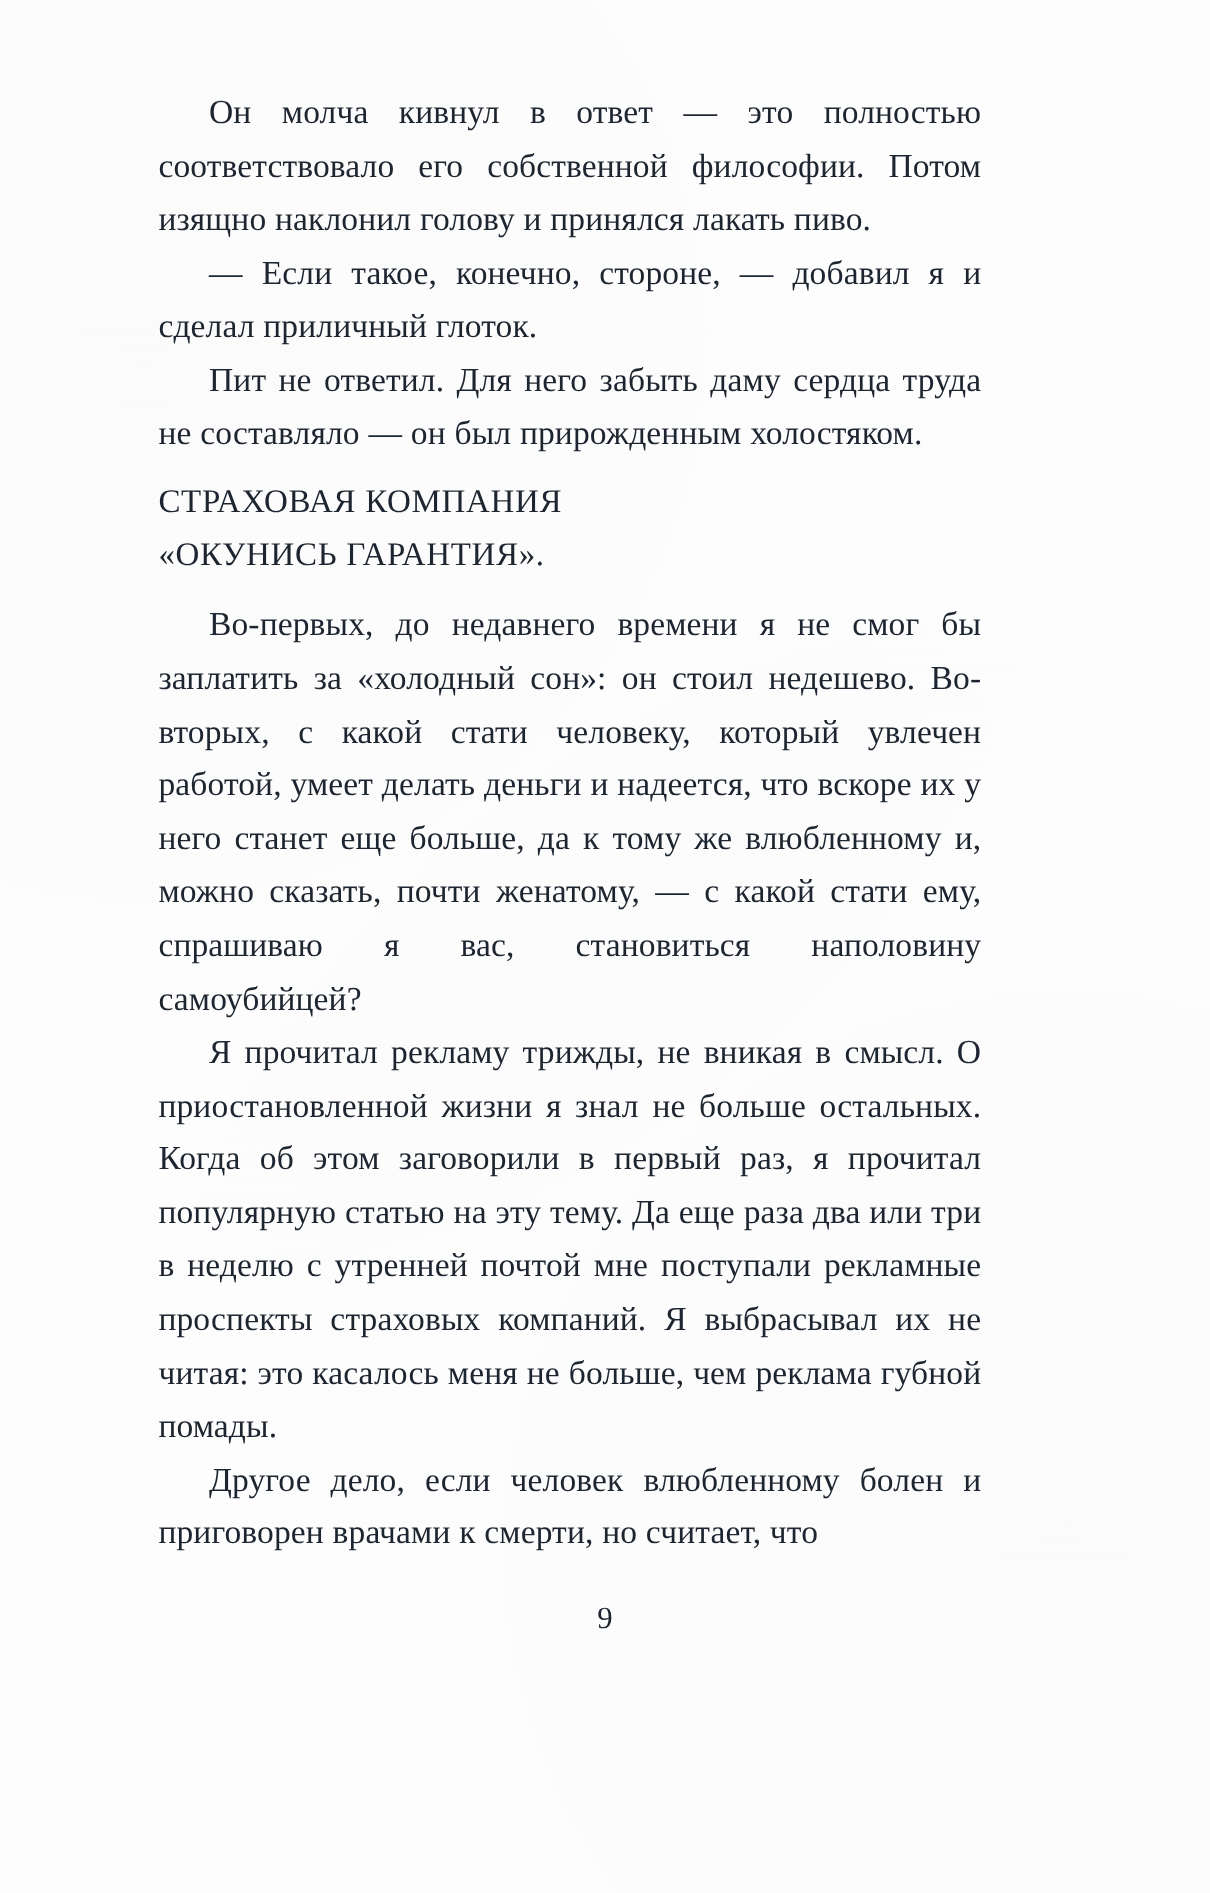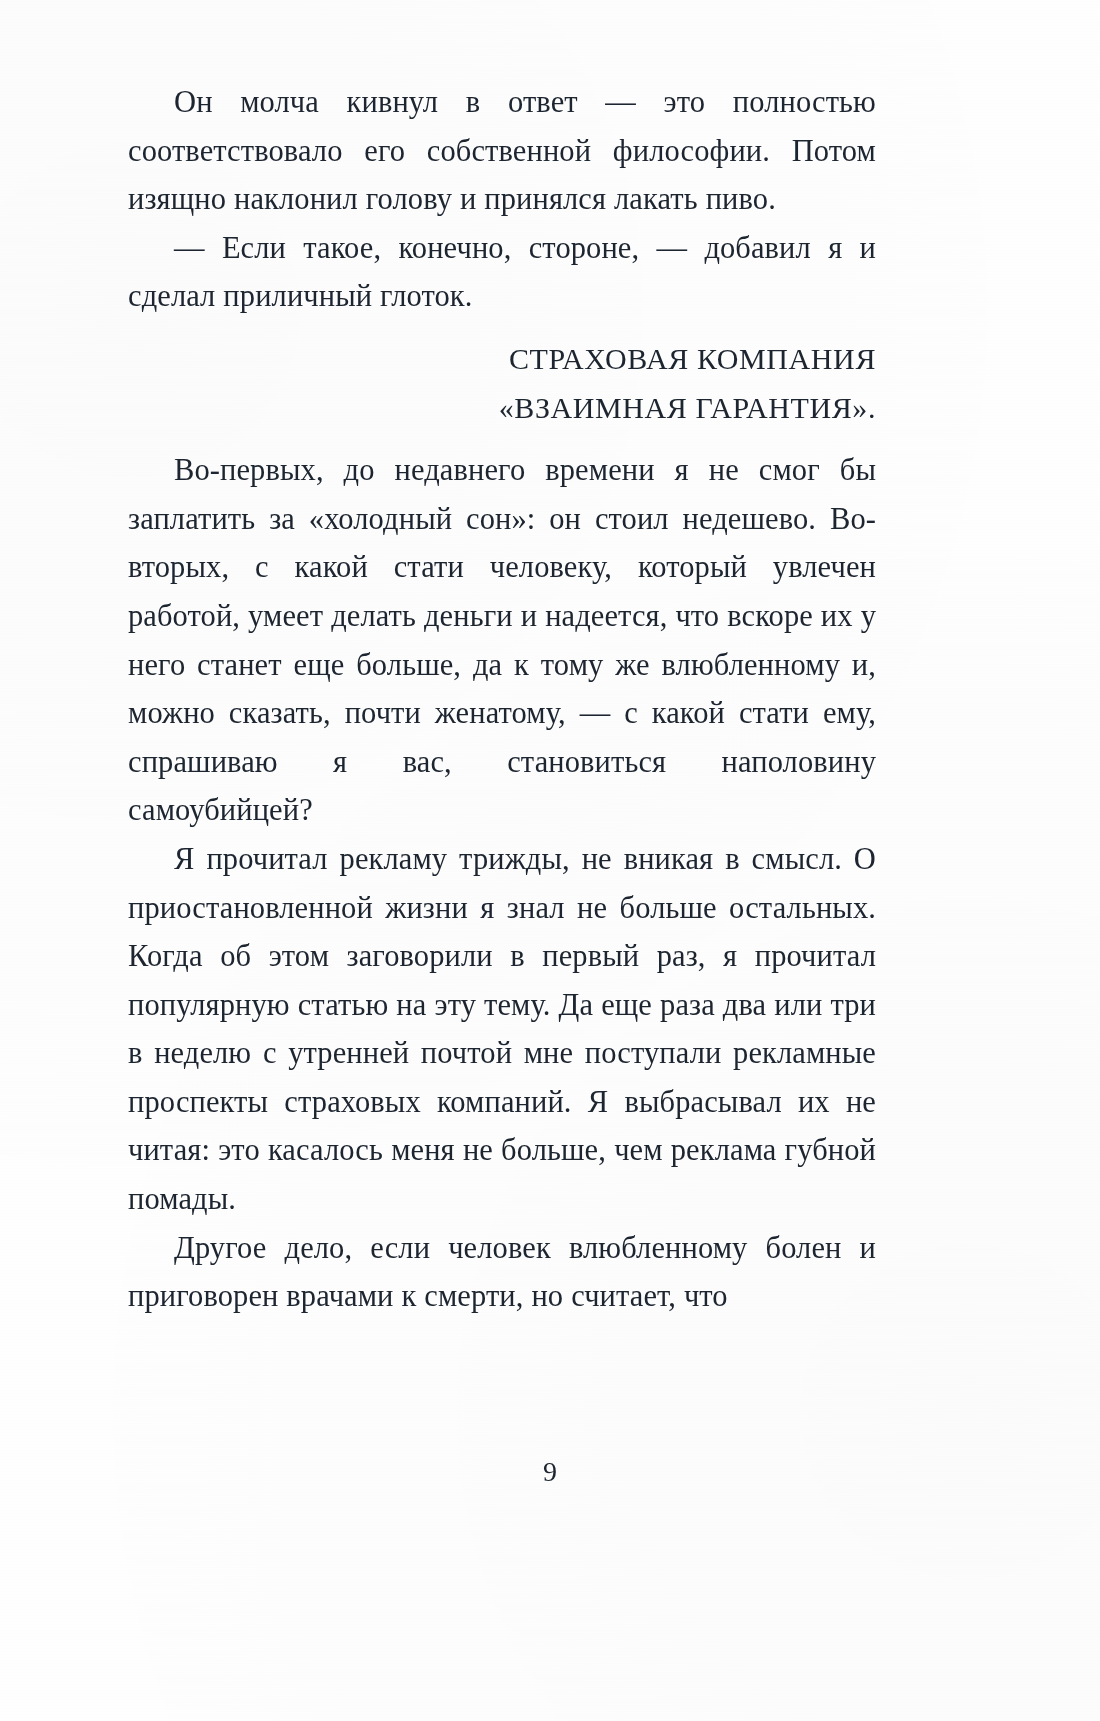--- a/index.html
+++ b/index.html
@@ -22,21 +22,21 @@
     position: absolute;
     inset: 0;
     background: #fefefe;
     background-image:
       radial-gradient(circle at 12% 18%, rgba(0,0,0,0.012), transparent 60%),
       radial-gradient(circle at 88% 82%, rgba(0,0,0,0.012), transparent 60%);
   }
 
   .text-column {
     position: absolute;
-    left: 128px;
+    left: 144px;
     top: 78px;
     width: 748px;
   }
 
   p.para {
     margin: 0;
     text-align: justify;
     text-indent: 46px;
     font-size: 30.5px;
     line-height: 48.6px;
@@ -46,21 +46,21 @@
     -webkit-font-smoothing: antialiased;
   }
 
   
   p.para:last-child {
     text-align-last: left;
   }
 
   .sign-block {
     margin: 0;
-    text-align: right;
+    text-align: left;
     font-size: 30px;
     line-height: 48.6px;
     letter-spacing: 0.6px;
     color: #1d2530;
     padding-top: 14px;
     padding-bottom: 14px;
   }
   .sign-block .sign-line {
     display: block;
     white-space: nowrap;
@@ -89,24 +89,25 @@
 </style>
 </head>
 <body>
 
 <div class="page">
 
   <div class="text-column">
 
     <p class="para">Он молча кивнул в ответ — это полностью соответствовало его собственной философии. Потом изящно наклонил голову и принялся лакать пиво.</p>
     <p class="para">— Если такое, конечно, стороне, — добавил я и сделал приличный глоток.</p>
+    <p class="para">Пит не ответил. Для него забыть даму сердца труда не составляло — он был прирожденным холостяком.</p>
 
     <div class="sign-block">
       <span class="sign-line">СТРАХОВАЯ КОМПАНИЯ</span>
-      <span class="sign-line">«ВЗАИМНАЯ ГАРАНТИЯ».</span>
+      <span class="sign-line">«ОКУНИСЬ ГАРАНТИЯ».</span>
     </div>
 
     <p class="para">Во-первых, до недавнего времени я не смог бы заплатить за «холодный сон»: он стоил недешево. Во-вторых, с какой стати человеку, который увлечен работой, умеет делать деньги и надеется, что вскоре их у него станет еще больше, да к тому же влюбленному и, можно сказать, почти женатому, — с какой стати ему, спрашиваю я вас, становиться наполовину самоубийцей?</p>
     <p class="para">Я прочитал рекламу трижды, не вникая в смысл. О приостановленной жизни я знал не больше остальных. Когда об этом заговорили в первый раз, я прочитал популярную статью на эту тему. Да еще раза два или три в неделю с утренней почтой мне поступали рекламные проспекты страховых компаний. Я выбрасывал их не читая: это касалось меня не больше, чем реклама губной помады.</p>
     <p class="para">Другое дело, если человек влюбленному болен и приговорен врачами к смерти, но считает, что</p>
 
   </div>
 
   <div class="folio">9</div>
 

